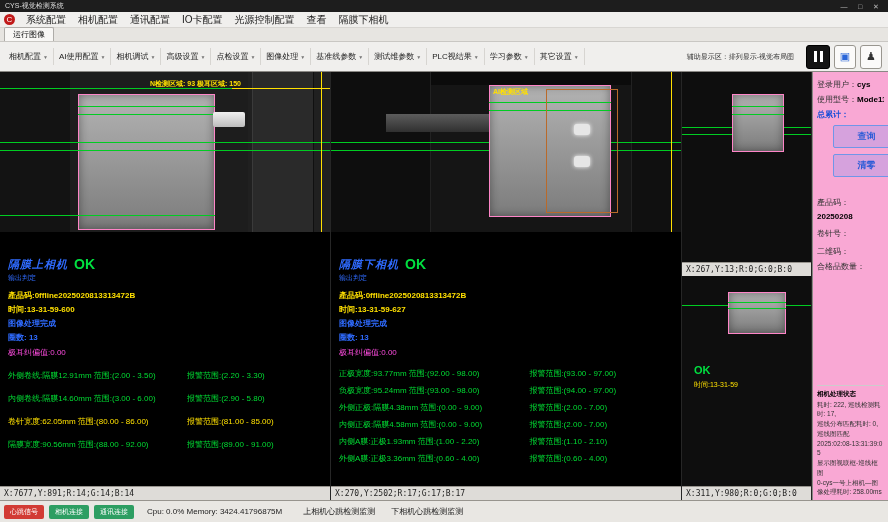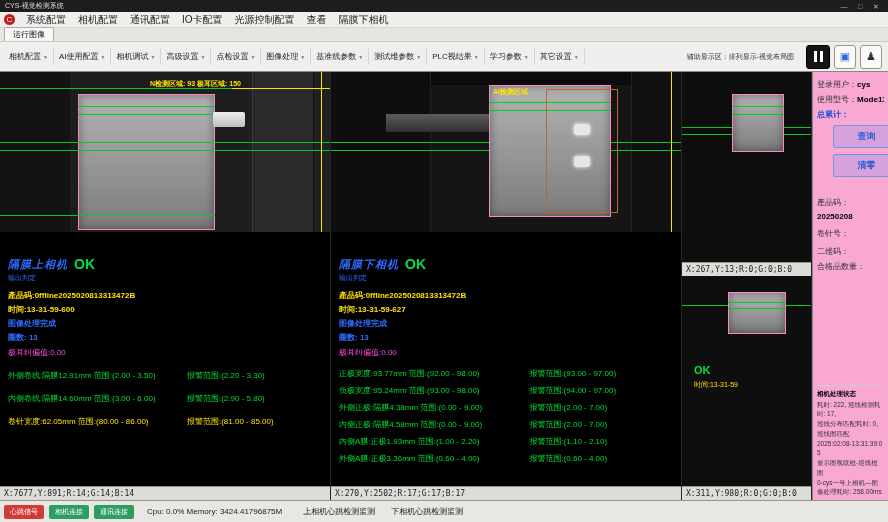--- a/index.html
+++ b/index.html
@@ -215,20 +215,24 @@
               <span>外侧卷线:隔膜12.91mm 范围:(2.00 - 3.50)</span>
               <span>报警范围:(2.20 - 3.30)</span>
             </div>
           <div class="mrow">
               <span>内侧卷线:隔膜14.60mm 范围:(3.00 - 6.00)</span>
               <span>报警范围:(2.90 - 5.80)</span>
             </div>
           <div class="mrow warn">
               <span>卷针宽度:62.05mm 范围:(80.00 - 86.00)</span>
               <span>报警范围:(81.00 - 85.00)</span>
+            </div>
+          <div class="mrow">
+              <span>隔膜宽度:90.56mm 范围:(88.00 - 92.00)</span>
+              <span>报警范围:(89.00 - 91.00)</span>
             </div>
         </div>
       </div>
       <div class="statusstrip">X:7677,Y:891;R:14;G:14;B:14</div>
     </div>
 
     <div class="campanel" style="width:351px;flex:0 0 351px">
       <div class="camimg" style="background:#151515">
         <div class="ovl" style="left:0;top:0;width:351px;height:13px;background:#0b0b0b"></div>
         <div class="ovl" style="left:0;top:0;width:100px;height:160px;background:#0e0e0e;border-right:1px solid #222"></div>

